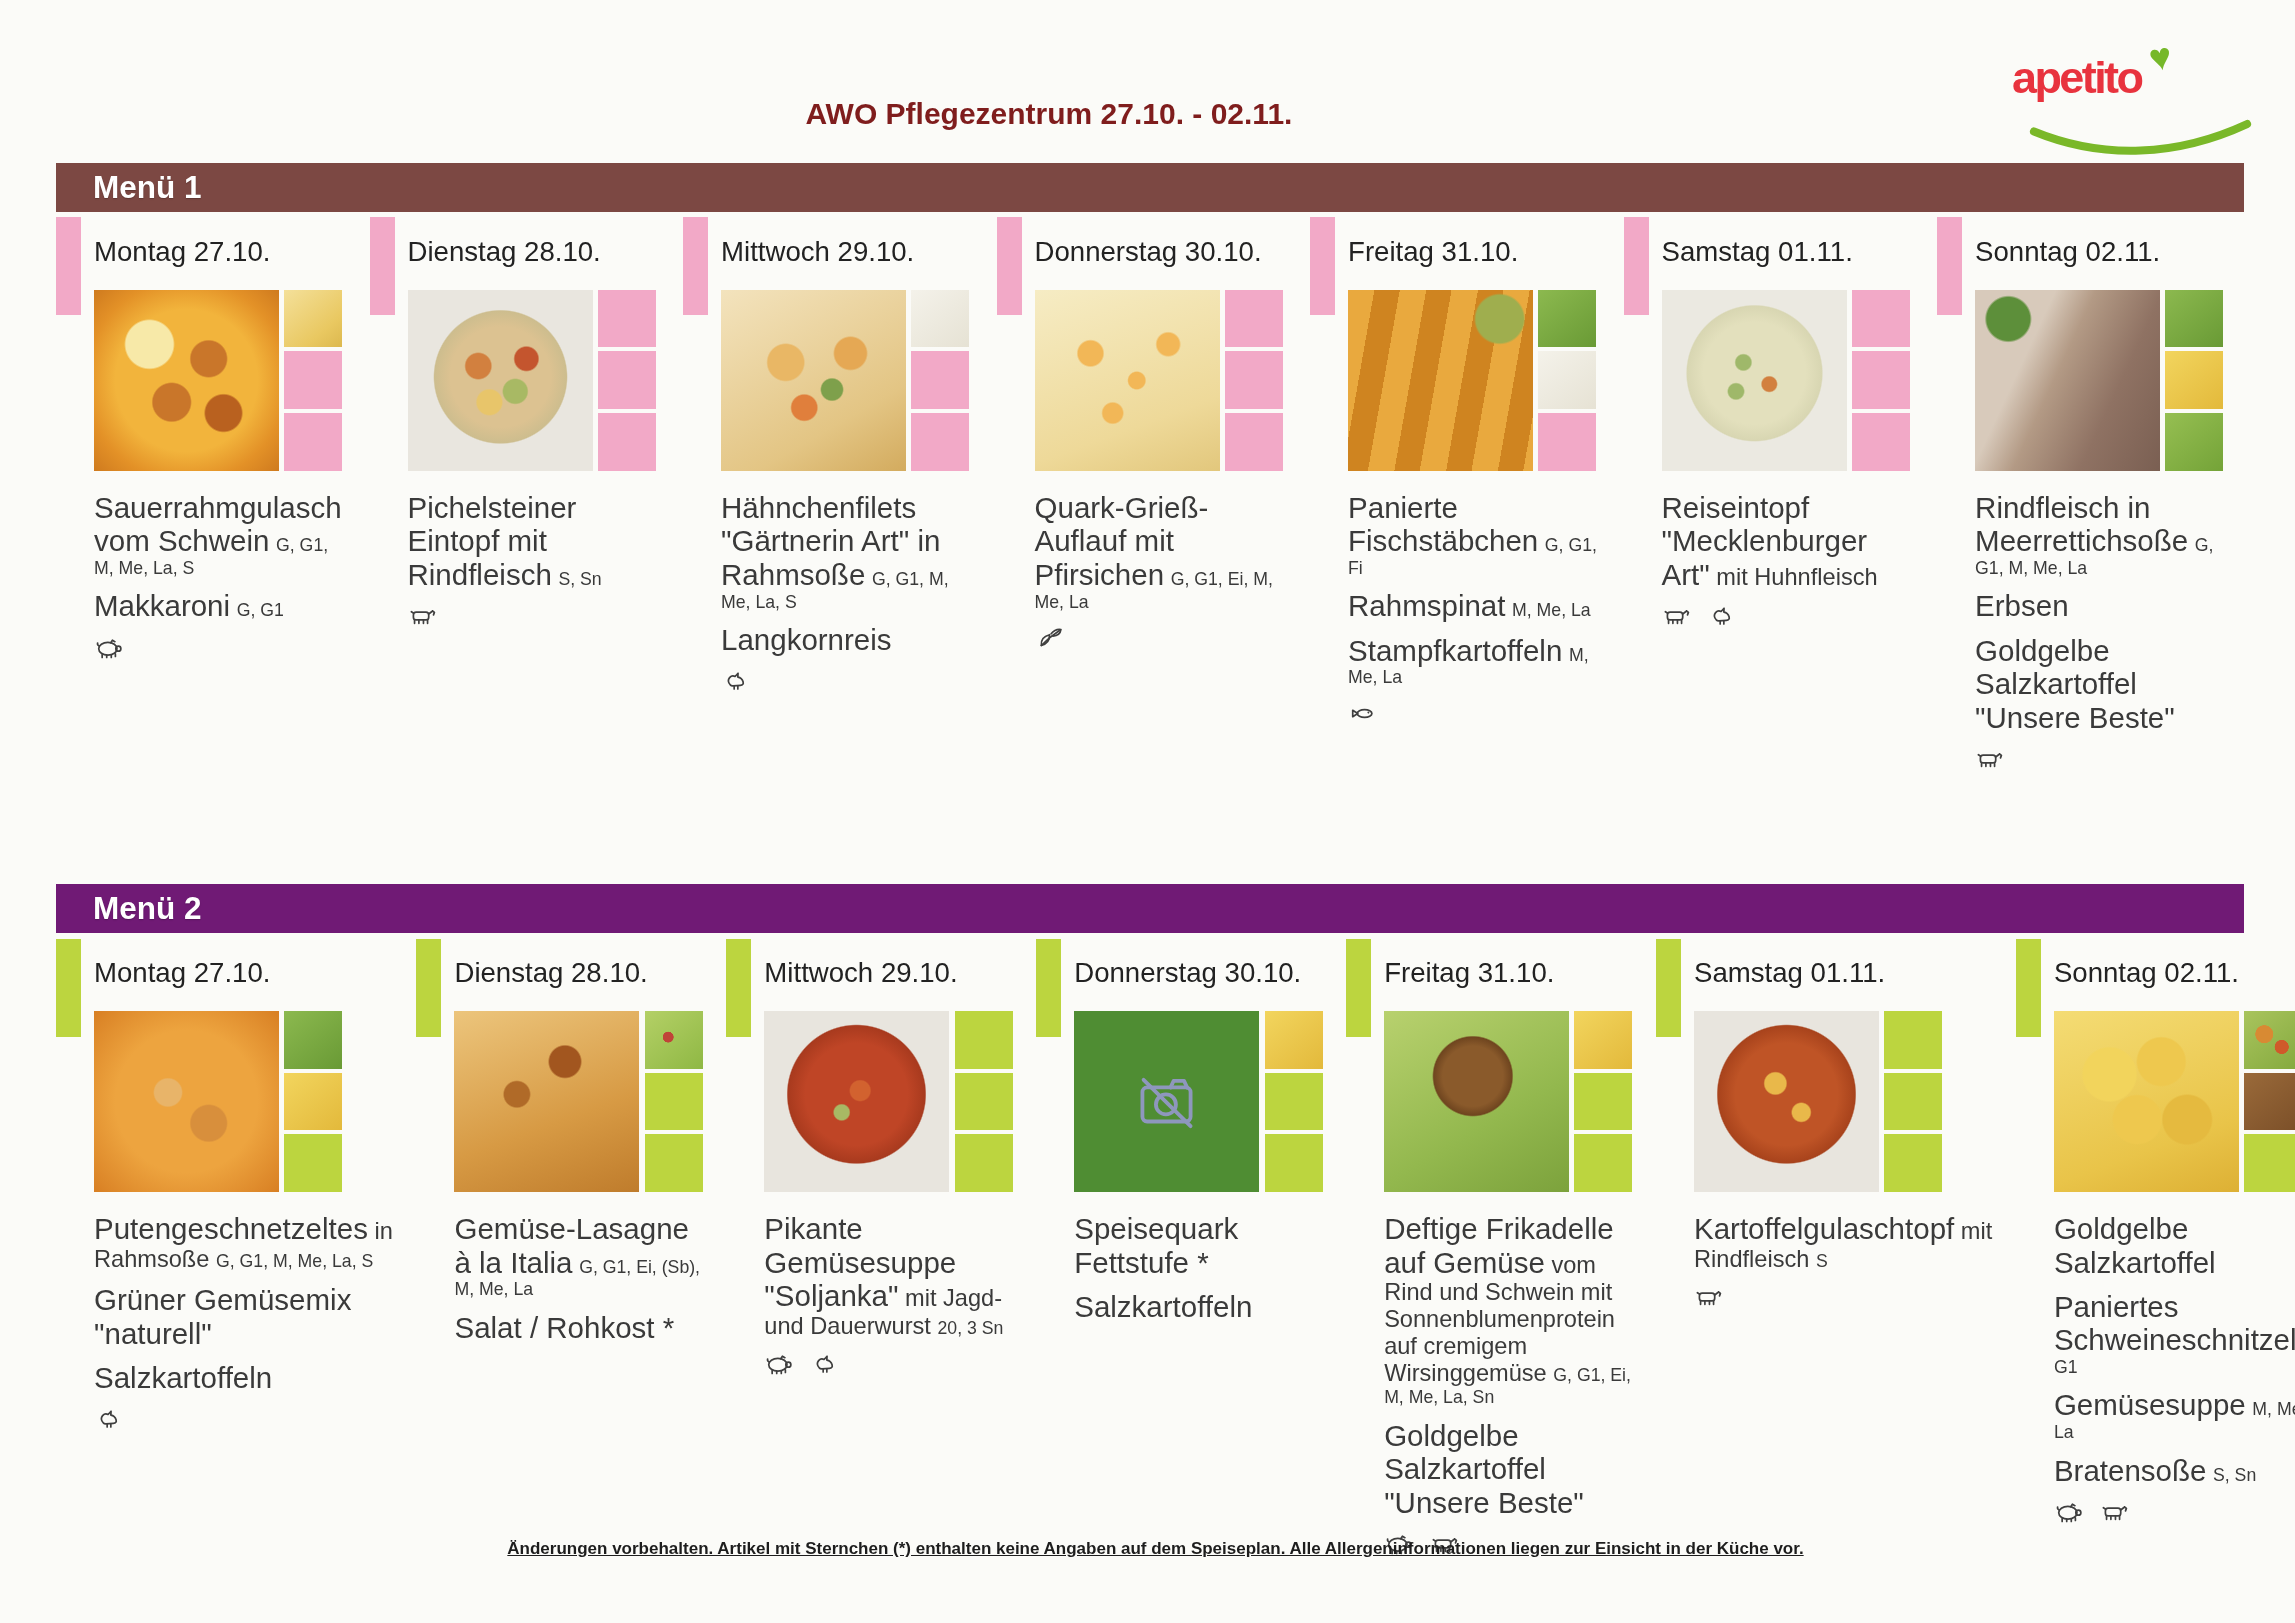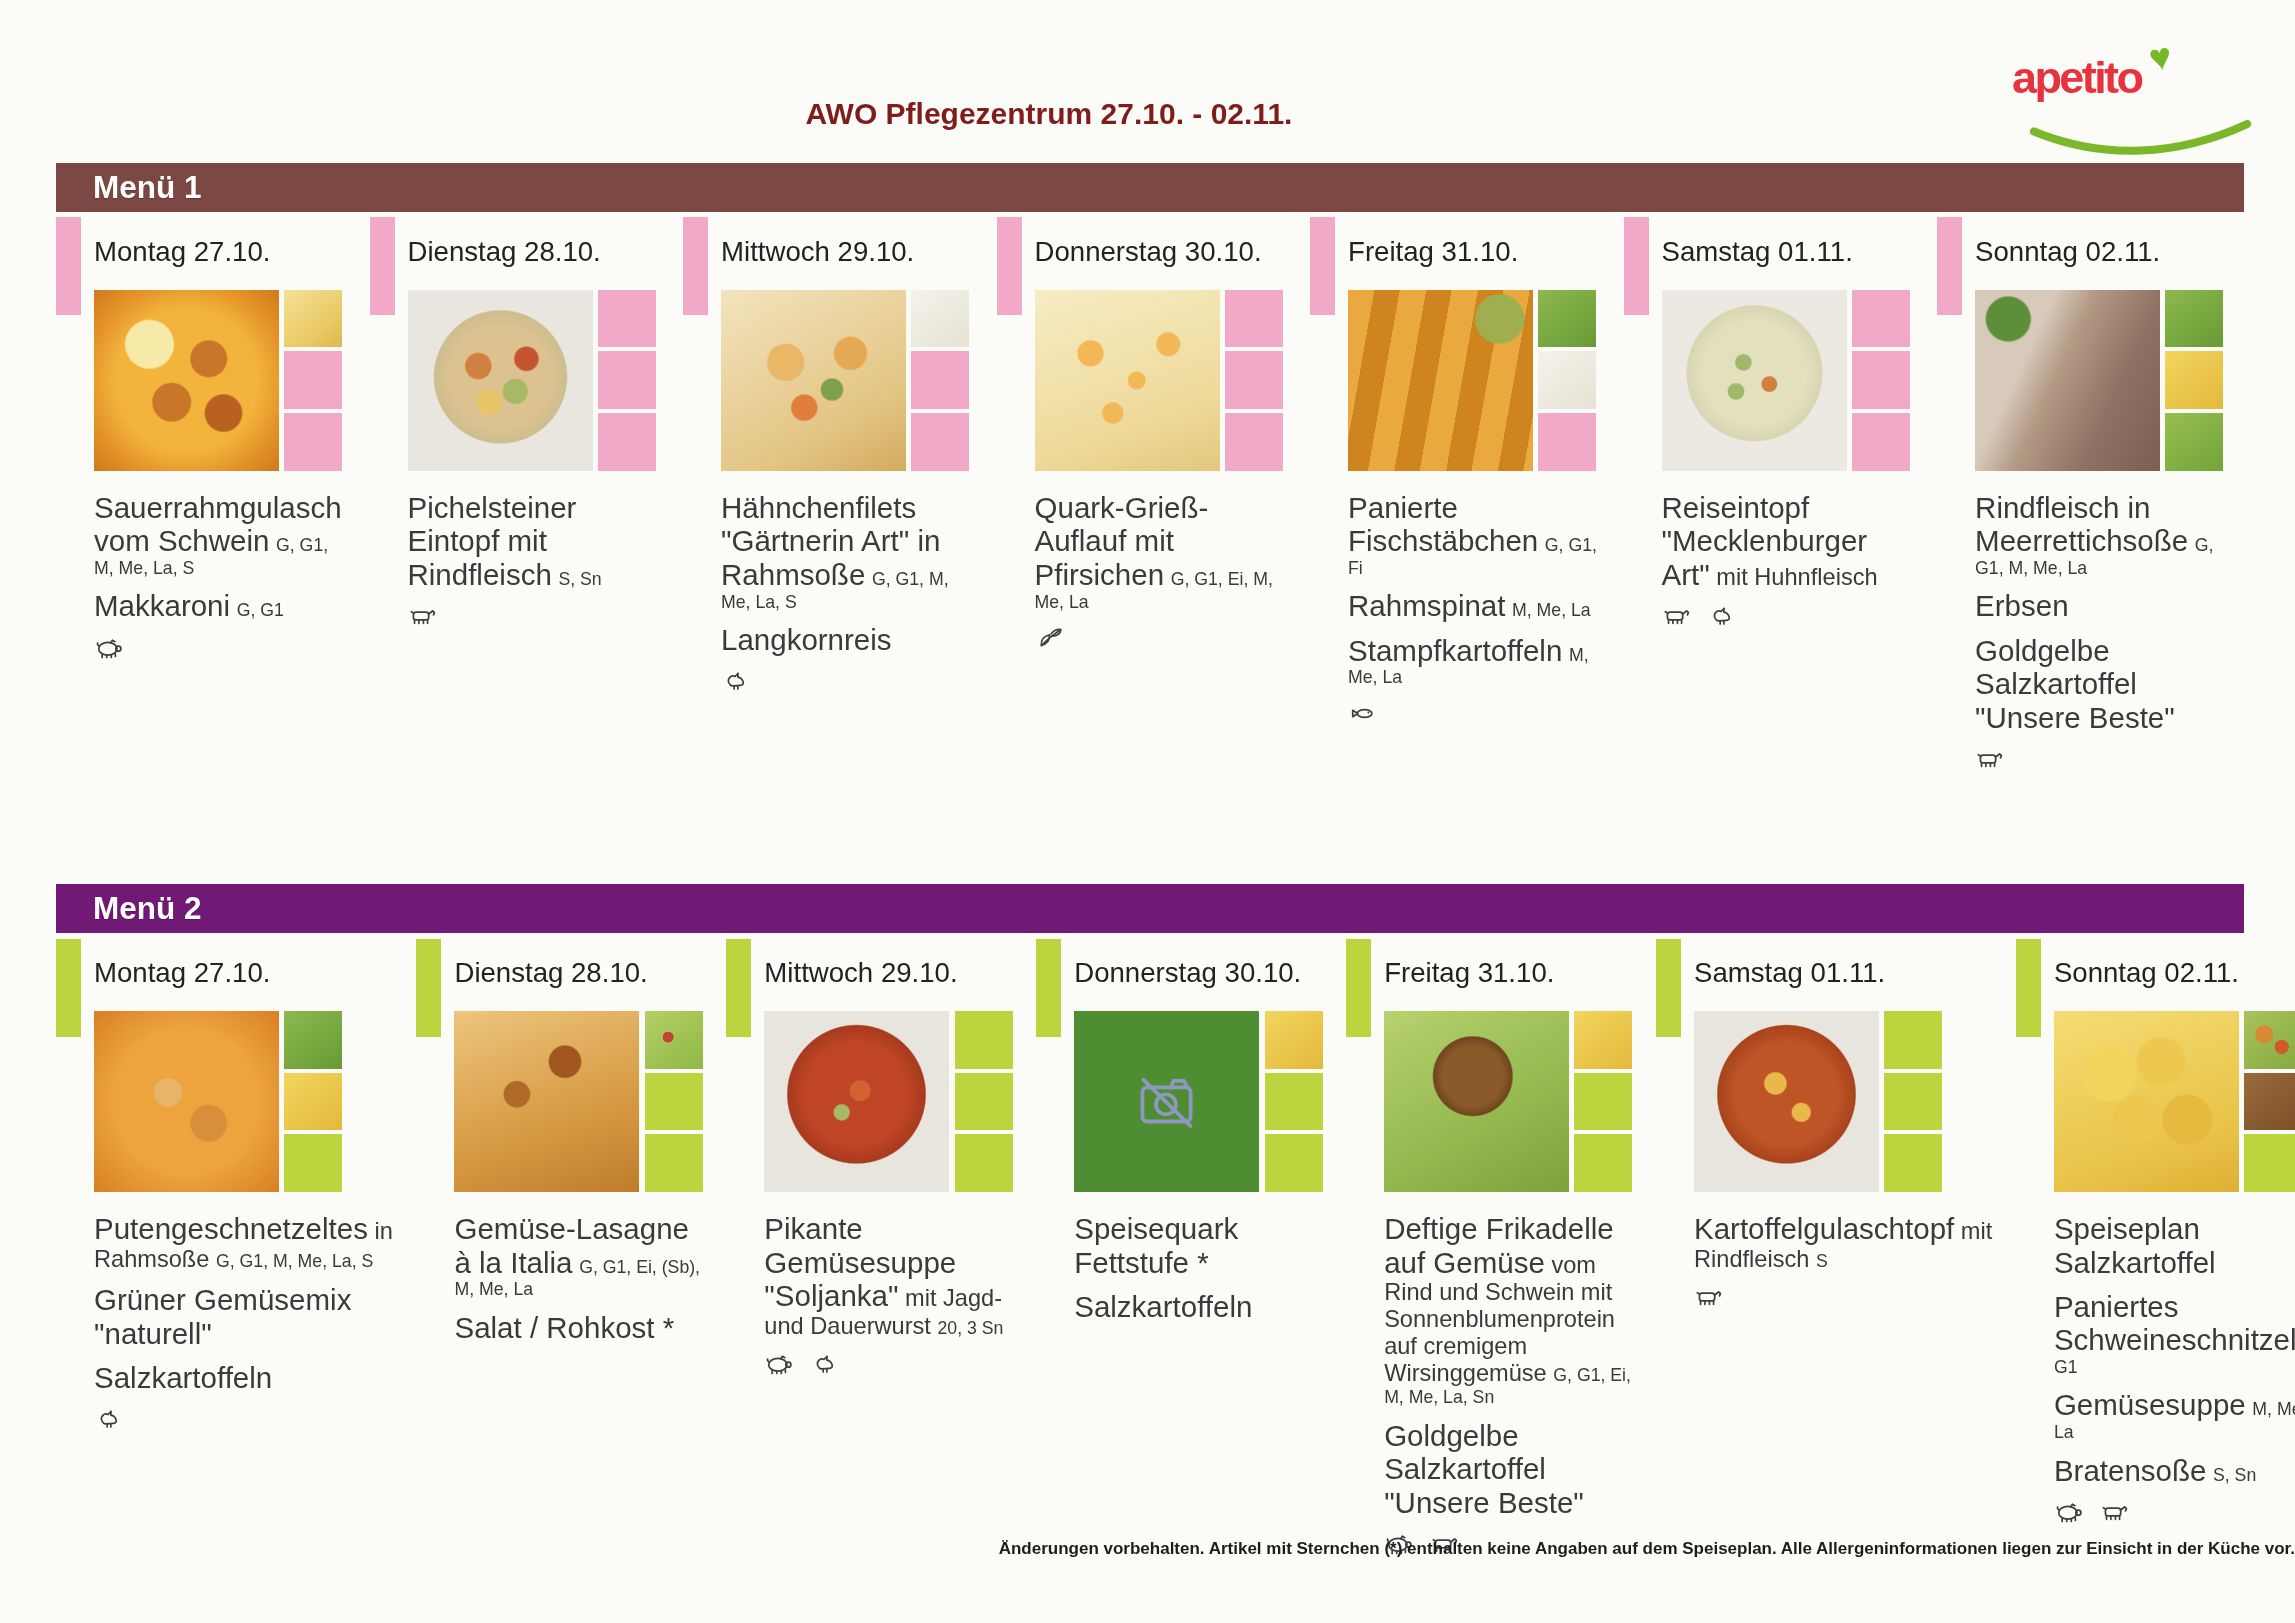--- a/index.html
+++ b/index.html
@@ -132,22 +132,22 @@
            linear-gradient(140deg,#b4d066,#8fb844);}
   .t-veg{background:radial-gradient(circle at 35% 40%,#d88a33 0 17%,transparent 18%),
          radial-gradient(circle at 65% 62%,#cf5a2a 0 13%,transparent 14%),
          linear-gradient(140deg,#a9c45d,#84a93e);}
   .t-sauce{background:linear-gradient(140deg,#9a6a3a,#7b4f28);}
   .a1{background:#f2a9c7;}
   .a2{background:#bcd53f;}
 
   
   .footer{
-    position:absolute;left:16px;right:0;bottom:64px;text-align:right;
-    font-size:17px;font-weight:bold;color:#1d1d1d;
+    position:absolute;left:16px;right:0;bottom:64px;text-align:center;
+    font-size:17px;font-weight:bold;color:#1d1d1d;text-decoration:underline;
   }
   .defs{position:absolute;width:0;height:0;overflow:hidden;}
 </style>
 </head>
 <body>
 
 <svg class="defs" aria-hidden="true">
   <defs>
     <symbol id="i-pig" viewBox="0 0 24 24">
       <ellipse cx="11" cy="12.8" rx="8" ry="5.6"></ellipse>
@@ -503,21 +503,21 @@
       <div class="day">Sonntag 02.11.</div>
       <div class="shot">
         <div class="main-ph p2-potato"></div>
         <div class="thumbs">
           <div class="thumb t-veg"></div>
           <div class="thumb t-sauce"></div>
           <div class="thumb a2"></div>
         </div>
       </div>
       <div class="dishes">
-        <div class="dish"><span class="d-main">Speiseplan Salzkartoffel</span></div>
+        <div class="dish"><span class="d-main">Goldgelbe Salzkartoffel</span></div>
         <div class="dish"><span class="d-main">Paniertes Schweineschnitzel</span><span class="alg">G, G1</span></div>
         <div class="dish"><span class="d-main">Gemüsesuppe</span><span class="alg">M, Me, La</span></div>
         <div class="dish"><span class="d-main">Bratensoße</span><span class="alg">S, Sn</span></div>
         <div class="icons">
           <svg class="mini" viewBox="0 0 46 42" width="30" height="27.6">
               <use href="#i-pig"></use>
             </svg>
           <svg class="mini" viewBox="0 0 46 42" width="30" height="27.6">
               <use href="#i-cow"></use>
             </svg>

